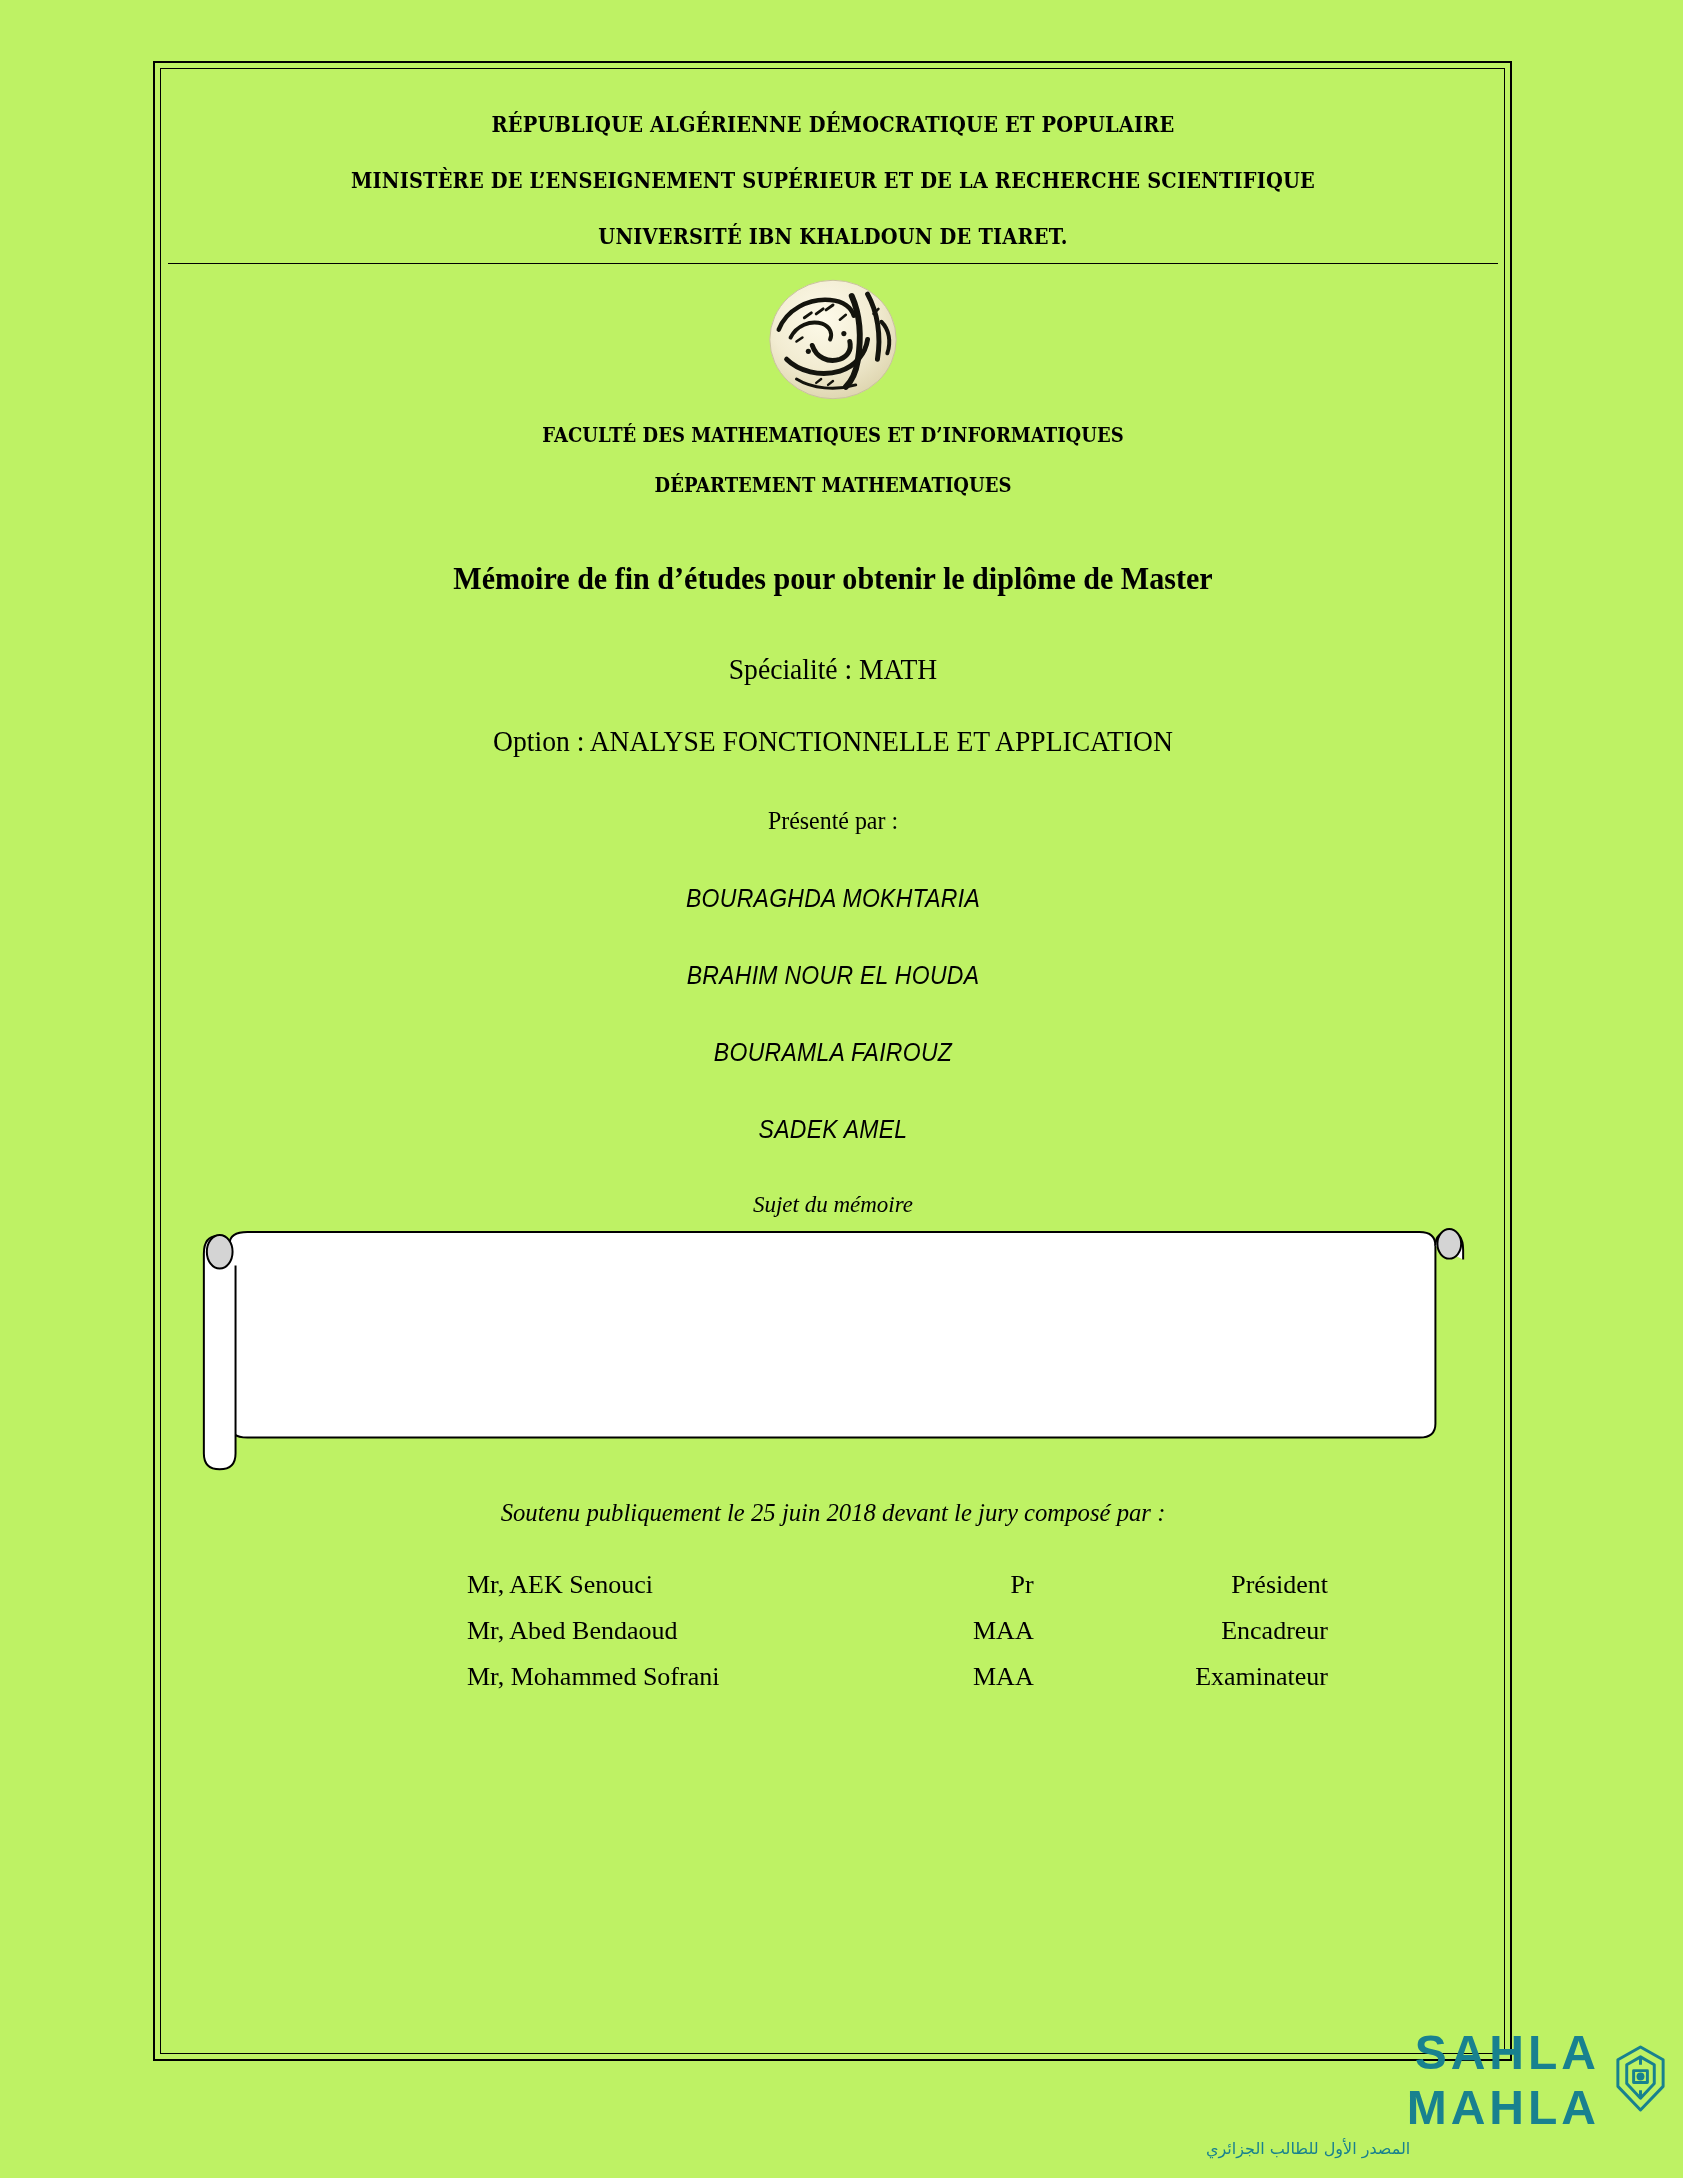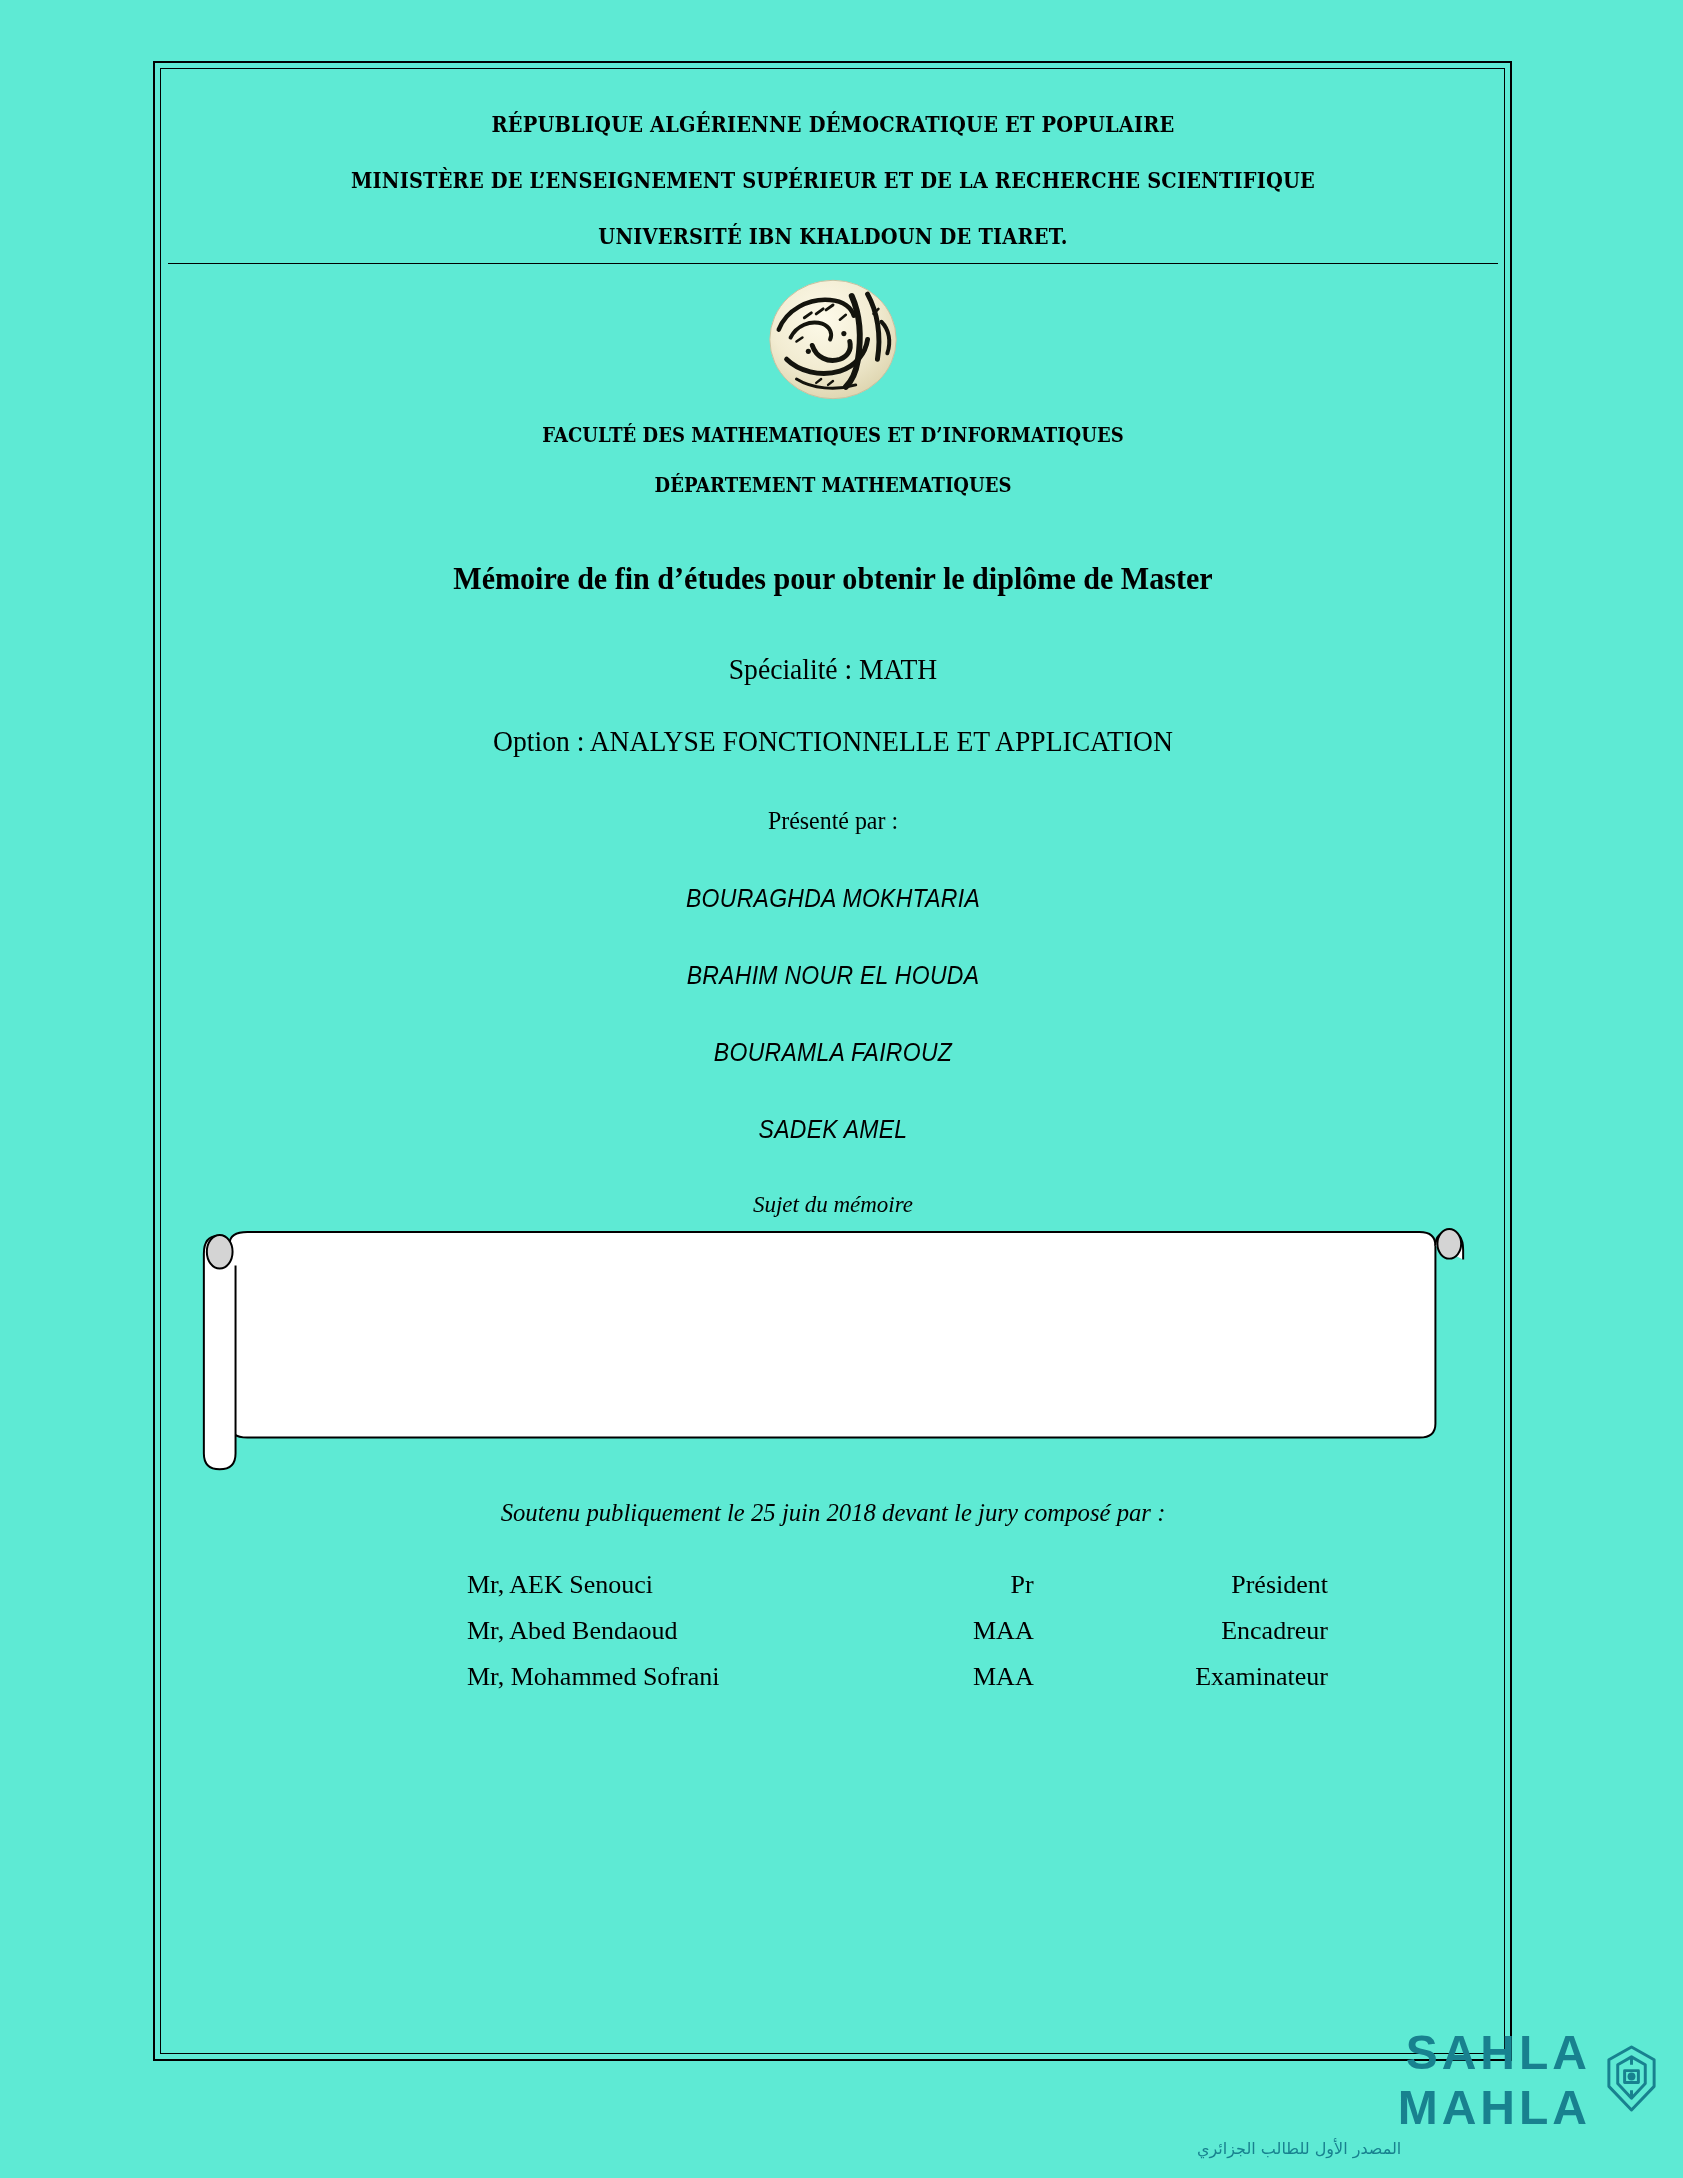--- a/index.html
+++ b/index.html
@@ -4,21 +4,21 @@
 <style>
   html, body {
     margin: 0;
     padding: 0;
     background: #ffffff;
   }
   .page {
     position: relative;
     width: 1683px;
     height: 2178px;
-    background: #5eead4;
+    background: #bef264;
     font-family: "Liberation Serif", serif;
     overflow: hidden;
   }
 
   
   .frame-outer {
     position: absolute;
     left: 153px;
     top: 61px;
     width: 1359px;
@@ -230,21 +230,21 @@
   .promotion {
     text-align: center;
     font-family: "Liberation Serif", serif;
     font-size: 26px;
     margin-top: 134px;
   }
 
   
   .watermark {
     position: absolute;
-    right: 21px;
+    right: 12px;
     bottom: 20px;
     width: 465px;
     text-align: right;
   }
   .wm-row {
     display: flex;
     align-items: center;
     justify-content: flex-end;
     gap: 10px;
   }

